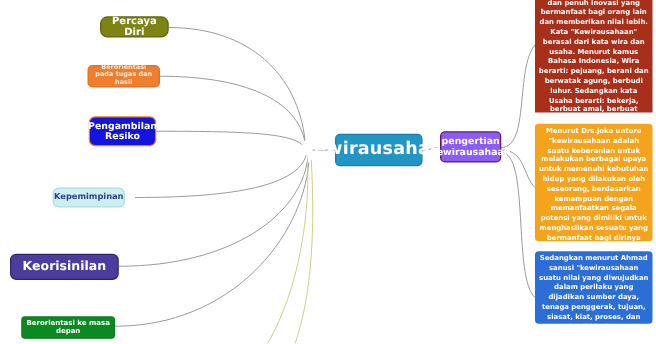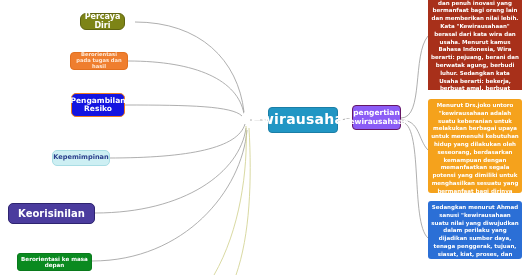--- a/index.html
+++ b/index.html
@@ -87,33 +87,33 @@
 
   <div class="node central" style="left:268px;top:107px;width:70px;height:26px;">
     <span>kewirausahaan</span>
   </div>
 
 
   <div class="node pengertian" style="left:352px;top:105px;width:49px;height:25px;">
     <span>pengertian kewirausahaan</span>
   </div>
 
-  <div class="node n-percaya" style="left:80px;top:13px;width:45px;height:17px;">
+  <div class="node n-percaya" style="left:80px;top:13px;width:55px;height:17px;">
     <span>Percaya Diri</span>
   </div>
 
   <div class="node n-orientasi-tugas" style="left:70px;top:52px;width:58px;height:18px;">
     <span>Berorientasi pada tugas dan hasil</span>
   </div>
 
   <div class="node n-pengambilan" style="left:71px;top:93px;width:54px;height:24px;">
     <span>Pengambilan Resiko</span>
   </div>
 
-  <div class="node n-kepemimpinan" style="left:52px;top:150px;width:58px;height:16px;">
+  <div class="node n-kepemimpinan" style="left:42px;top:150px;width:58px;height:16px;">
     <span>Kepemimpinan</span>
   </div>
 
   <div class="node n-keorisinilan" style="left:8px;top:203px;width:87px;height:21px;">
     <span>Keorisinilan</span>
   </div>
 
   <div class="node n-masadepan" style="left:17px;top:253px;width:75px;height:18px;">
     <span>Berorientasi ke masa depan</span>
   </div>

